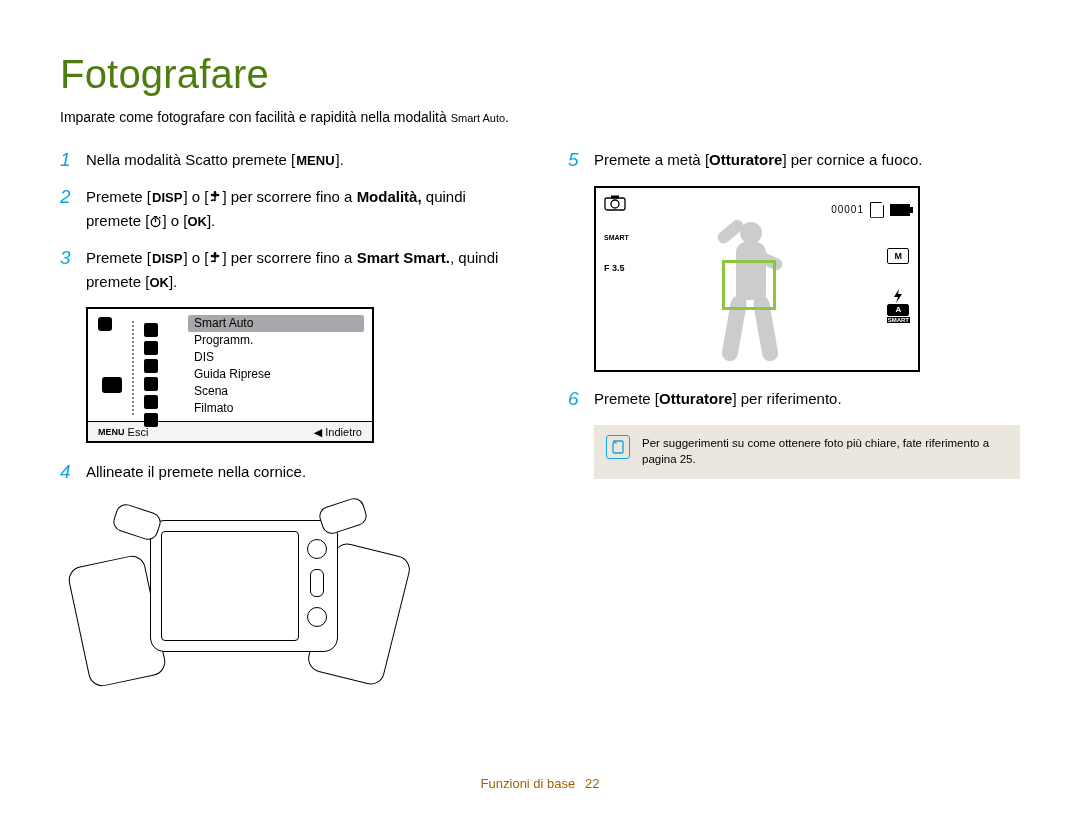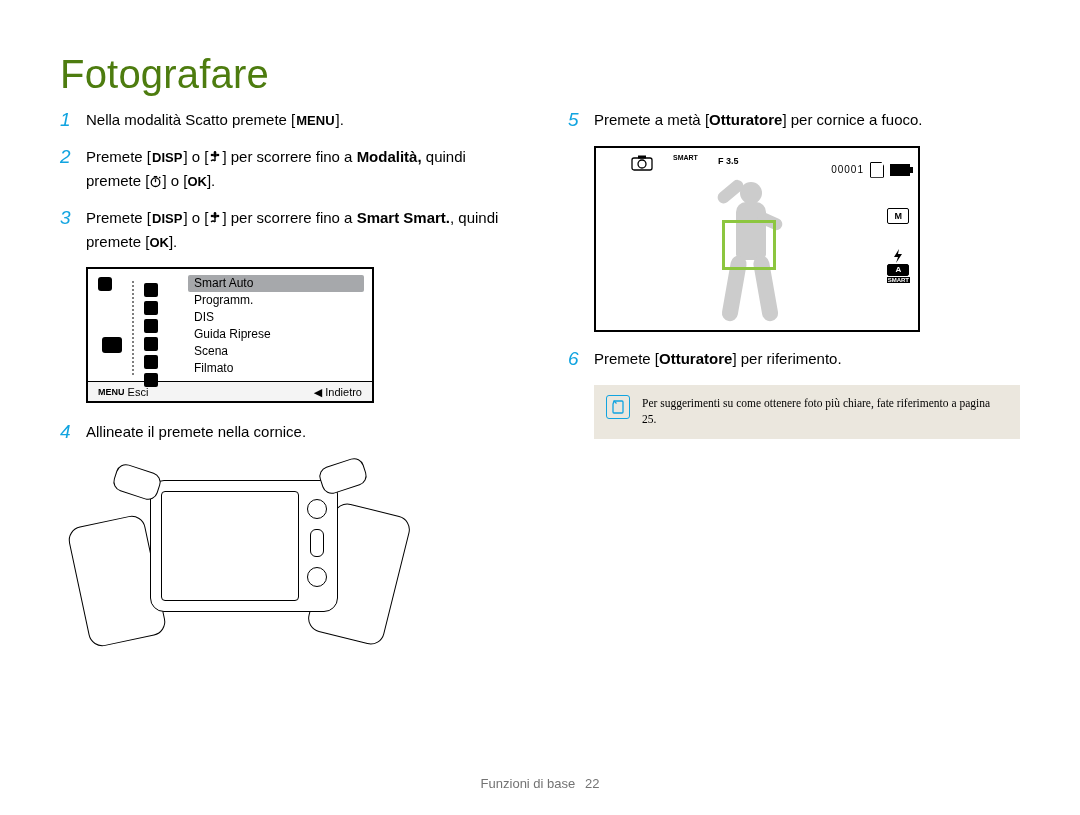--- a/index.html
+++ b/index.html
@@ -145,22 +145,22 @@
     margin: 10px 0 16px 26px;
     width: 322px;
     height: 182px;
     border: 2px solid #000;
     position: relative;
     background: #fff;
     font-family: Arial, sans-serif;
   }
   .preview-fig .tl {
     position: absolute; left: 8px; top: 6px;
-    display: flex; flex-direction: row; gap: 20px;
-    font-size: 9px; font-weight: 700; margin-left: 27px;
+    display: flex; flex-direction: column; gap: 20px;
+    font-size: 9px; font-weight: 700;
   }
   .preview-fig .tr {
     position: absolute; right: 8px; top: 6px;
     display: flex; gap: 6px; align-items: center;
     font-size: 10px; font-weight: 400; letter-spacing: 1px; margin-top: 8px;
   }
   .preview-fig .br {
     position: absolute; right: 8px; top: 60px;
     display: flex; flex-direction: column; gap: 24px; align-items: center;
     font-size: 10px; font-weight: 700;
@@ -202,21 +202,20 @@
 
   
   .note {
     margin: 10px 0 0 26px;
     background: #ebe7de;
     display: flex;
     gap: 12px;
     padding: 10px 16px 12px 12px;
     font-size: 11.5px;
     line-height: 1.4;
-    font-family: Liberation Serif, serif;
   }
   .note .note-icon {
     flex: 0 0 22px;
     height: 22px;
     border: 1.6px solid #11a4e0;
     color: #11a4e0;
     border-radius: 3px;
     display: flex;
     align-items: center;
     justify-content: center;
@@ -272,21 +271,21 @@
   }
   .thumb.l { left: 28px; top: 10px; width: 44px; height: 26px; transform: rotate(18deg); }
   .thumb.r { right: 30px; top: 4px;  width: 44px; height: 26px; transform: rotate(-18deg); }
 
   .footer {
     position: absolute;
     left: 0; bottom: 24px;
     width: 100%;
     text-align: center;
     font-size: 13px;
-    color: #737373;
+    color: #a16207;
   }
   .footer .pg { margin-left: 6px; }
 
   .key-box {
     display: inline-block;
     padding: 0 1px;
     font-weight: 700;
     font-size: 13px;
   }
   .key-ok { font-weight: 700; font-size: 13px; }
@@ -300,20 +299,23 @@
     vertical-align: -2px;
   }
 </style>
 </head>
 <body>
 
 <div class="page">
 
   <h1 class="title">Fotografare</h1>
 
+  <div class="intro">
+    <span>Imparate come fotografare con facilità e rapidità nella modalità </span><span class="small">Smart Auto</span><span>.</span>
+  </div>
 
   <div class="columns">
 
     <div class="col-left">
 
       <div class="step">
         <div class="step-num">1</div>
         <div class="step-body">
           <span>Nella modalità Scatto premete [</span><span class="key-box">MENU</span><span>].</span>
         </div>

